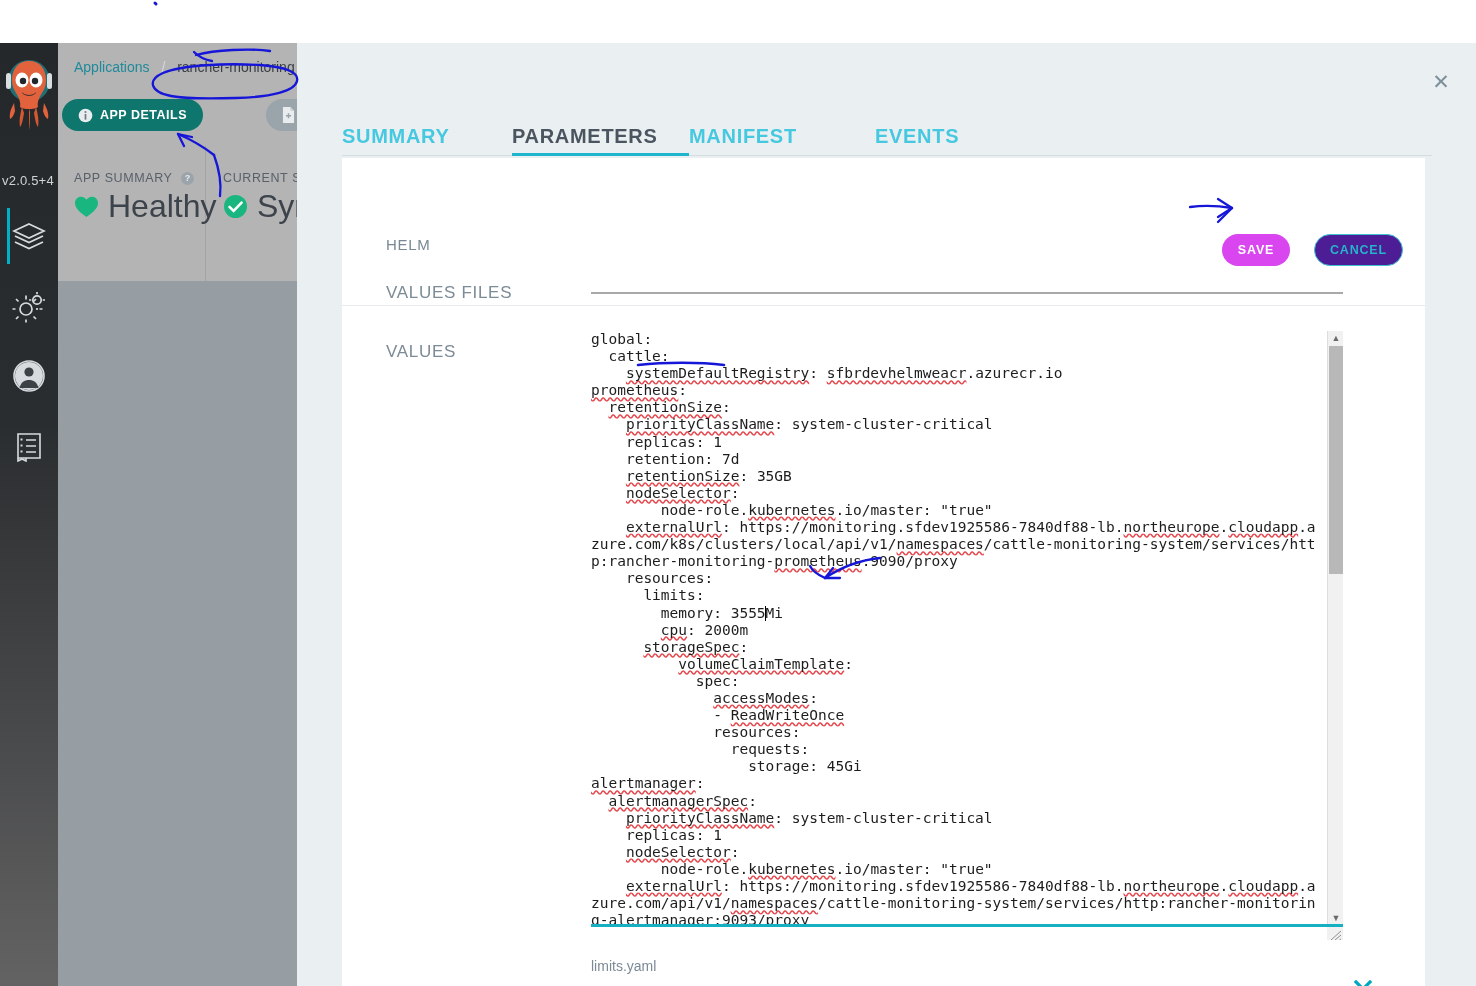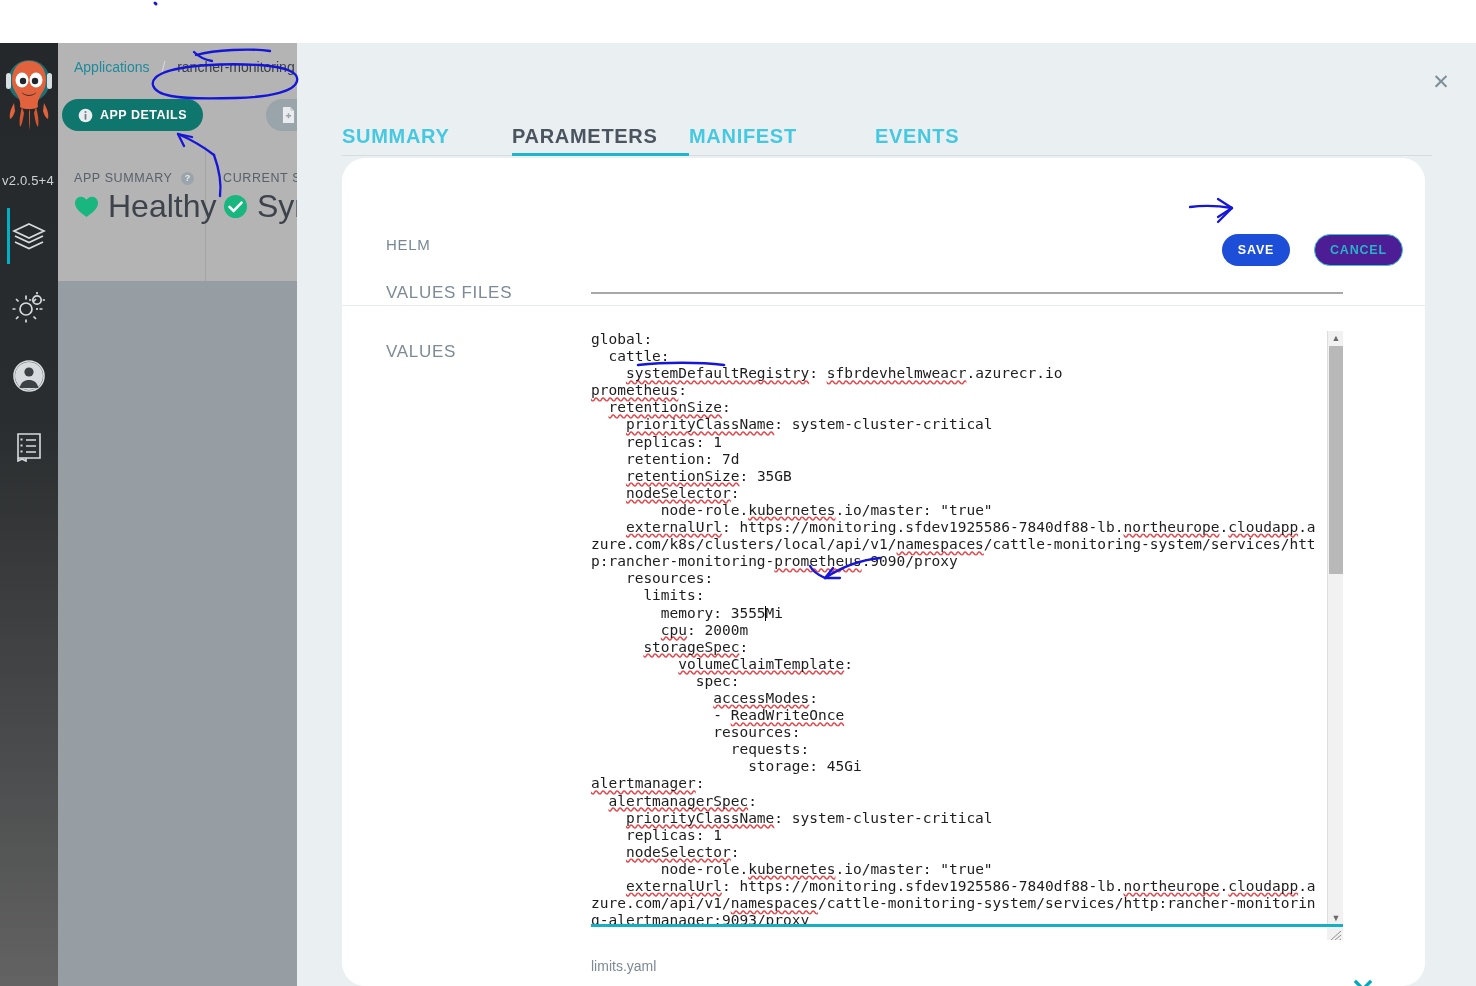--- a/index.html
+++ b/index.html
@@ -99,31 +99,30 @@
     border-style: solid; border-color: transparent #eaeff2 transparent transparent;
   }
   .doc-icon:after {
     content: "+"; position: absolute; left: 0; right: 0; top: 3px; text-align: center;
     color: #ffffff; font-size: 13px; line-height: 15px; font-weight: bold;
   }
 
   .sheet {
     position: absolute; left: 45px; top: 115px; width: 1083px; height: 828px;
     background: #ffffff;
-    border-radius: 23px;
   }
   .sheet-title {
     position: absolute; left: 44px; top: 78px; font-size: 15px; letter-spacing: .7px; color: #788894;
   }
   .btn {
     position: absolute; top: 76px; height: 32px; border-radius: 17px;
     display: flex; align-items: center; justify-content: center;
     font-size: 12.5px; font-weight: bold; letter-spacing: .8px; cursor: pointer;
   }
-  .btn-save { right: 135px; width: 68px; background: #1d4ed8; color: #fff; }
+  .btn-save { right: 135px; width: 68px; background: #d946ef; color: #fff; }
   .btn-cancel { right: 22px; width: 89px; background: #4c1d95; color: #25b4c9; border: 1.5px solid #3fc1d4; }
 
   .row-label {
     position: absolute; font-size: 17px; letter-spacing: .7px; color: #7c8b96;
   }
   .vf-underline {
     position: absolute; left: 249px; top: 134px; width: 752px; height: 2px; background: #a8a8a8;
   }
   .row-div {
     position: absolute; left: 0; top: 147px; width: 1083px; height: 1px; background: #e8ecee;

